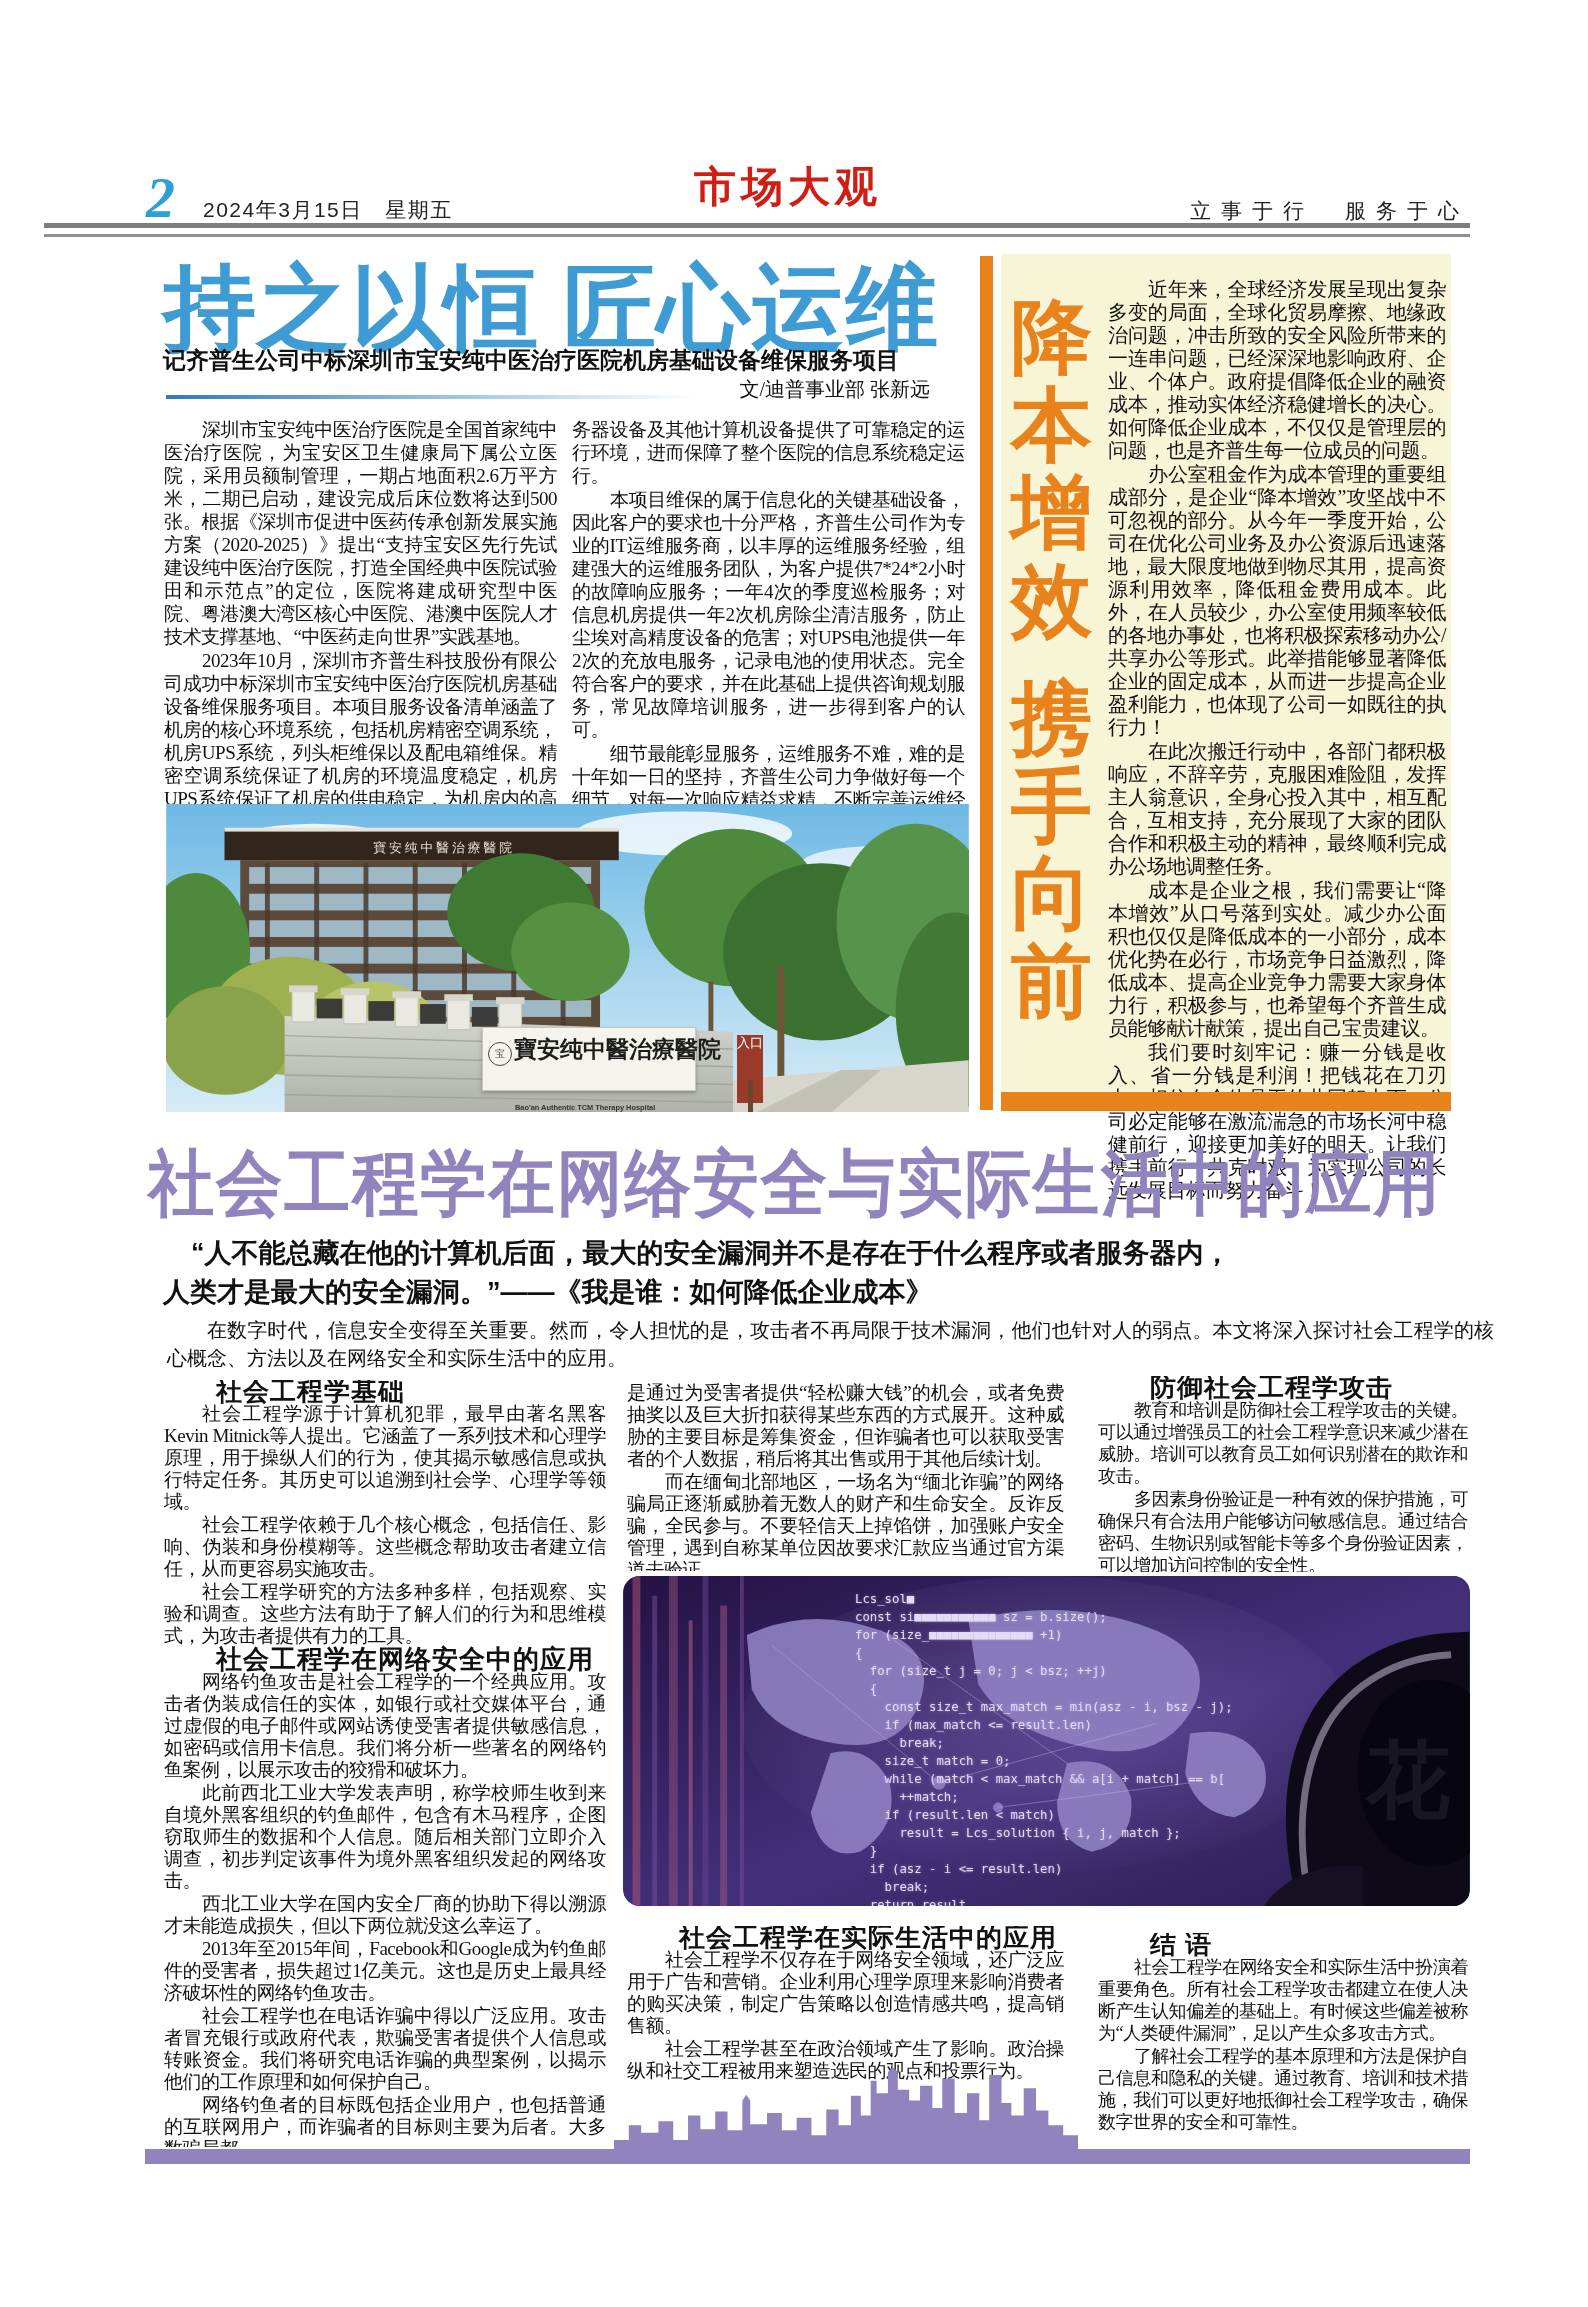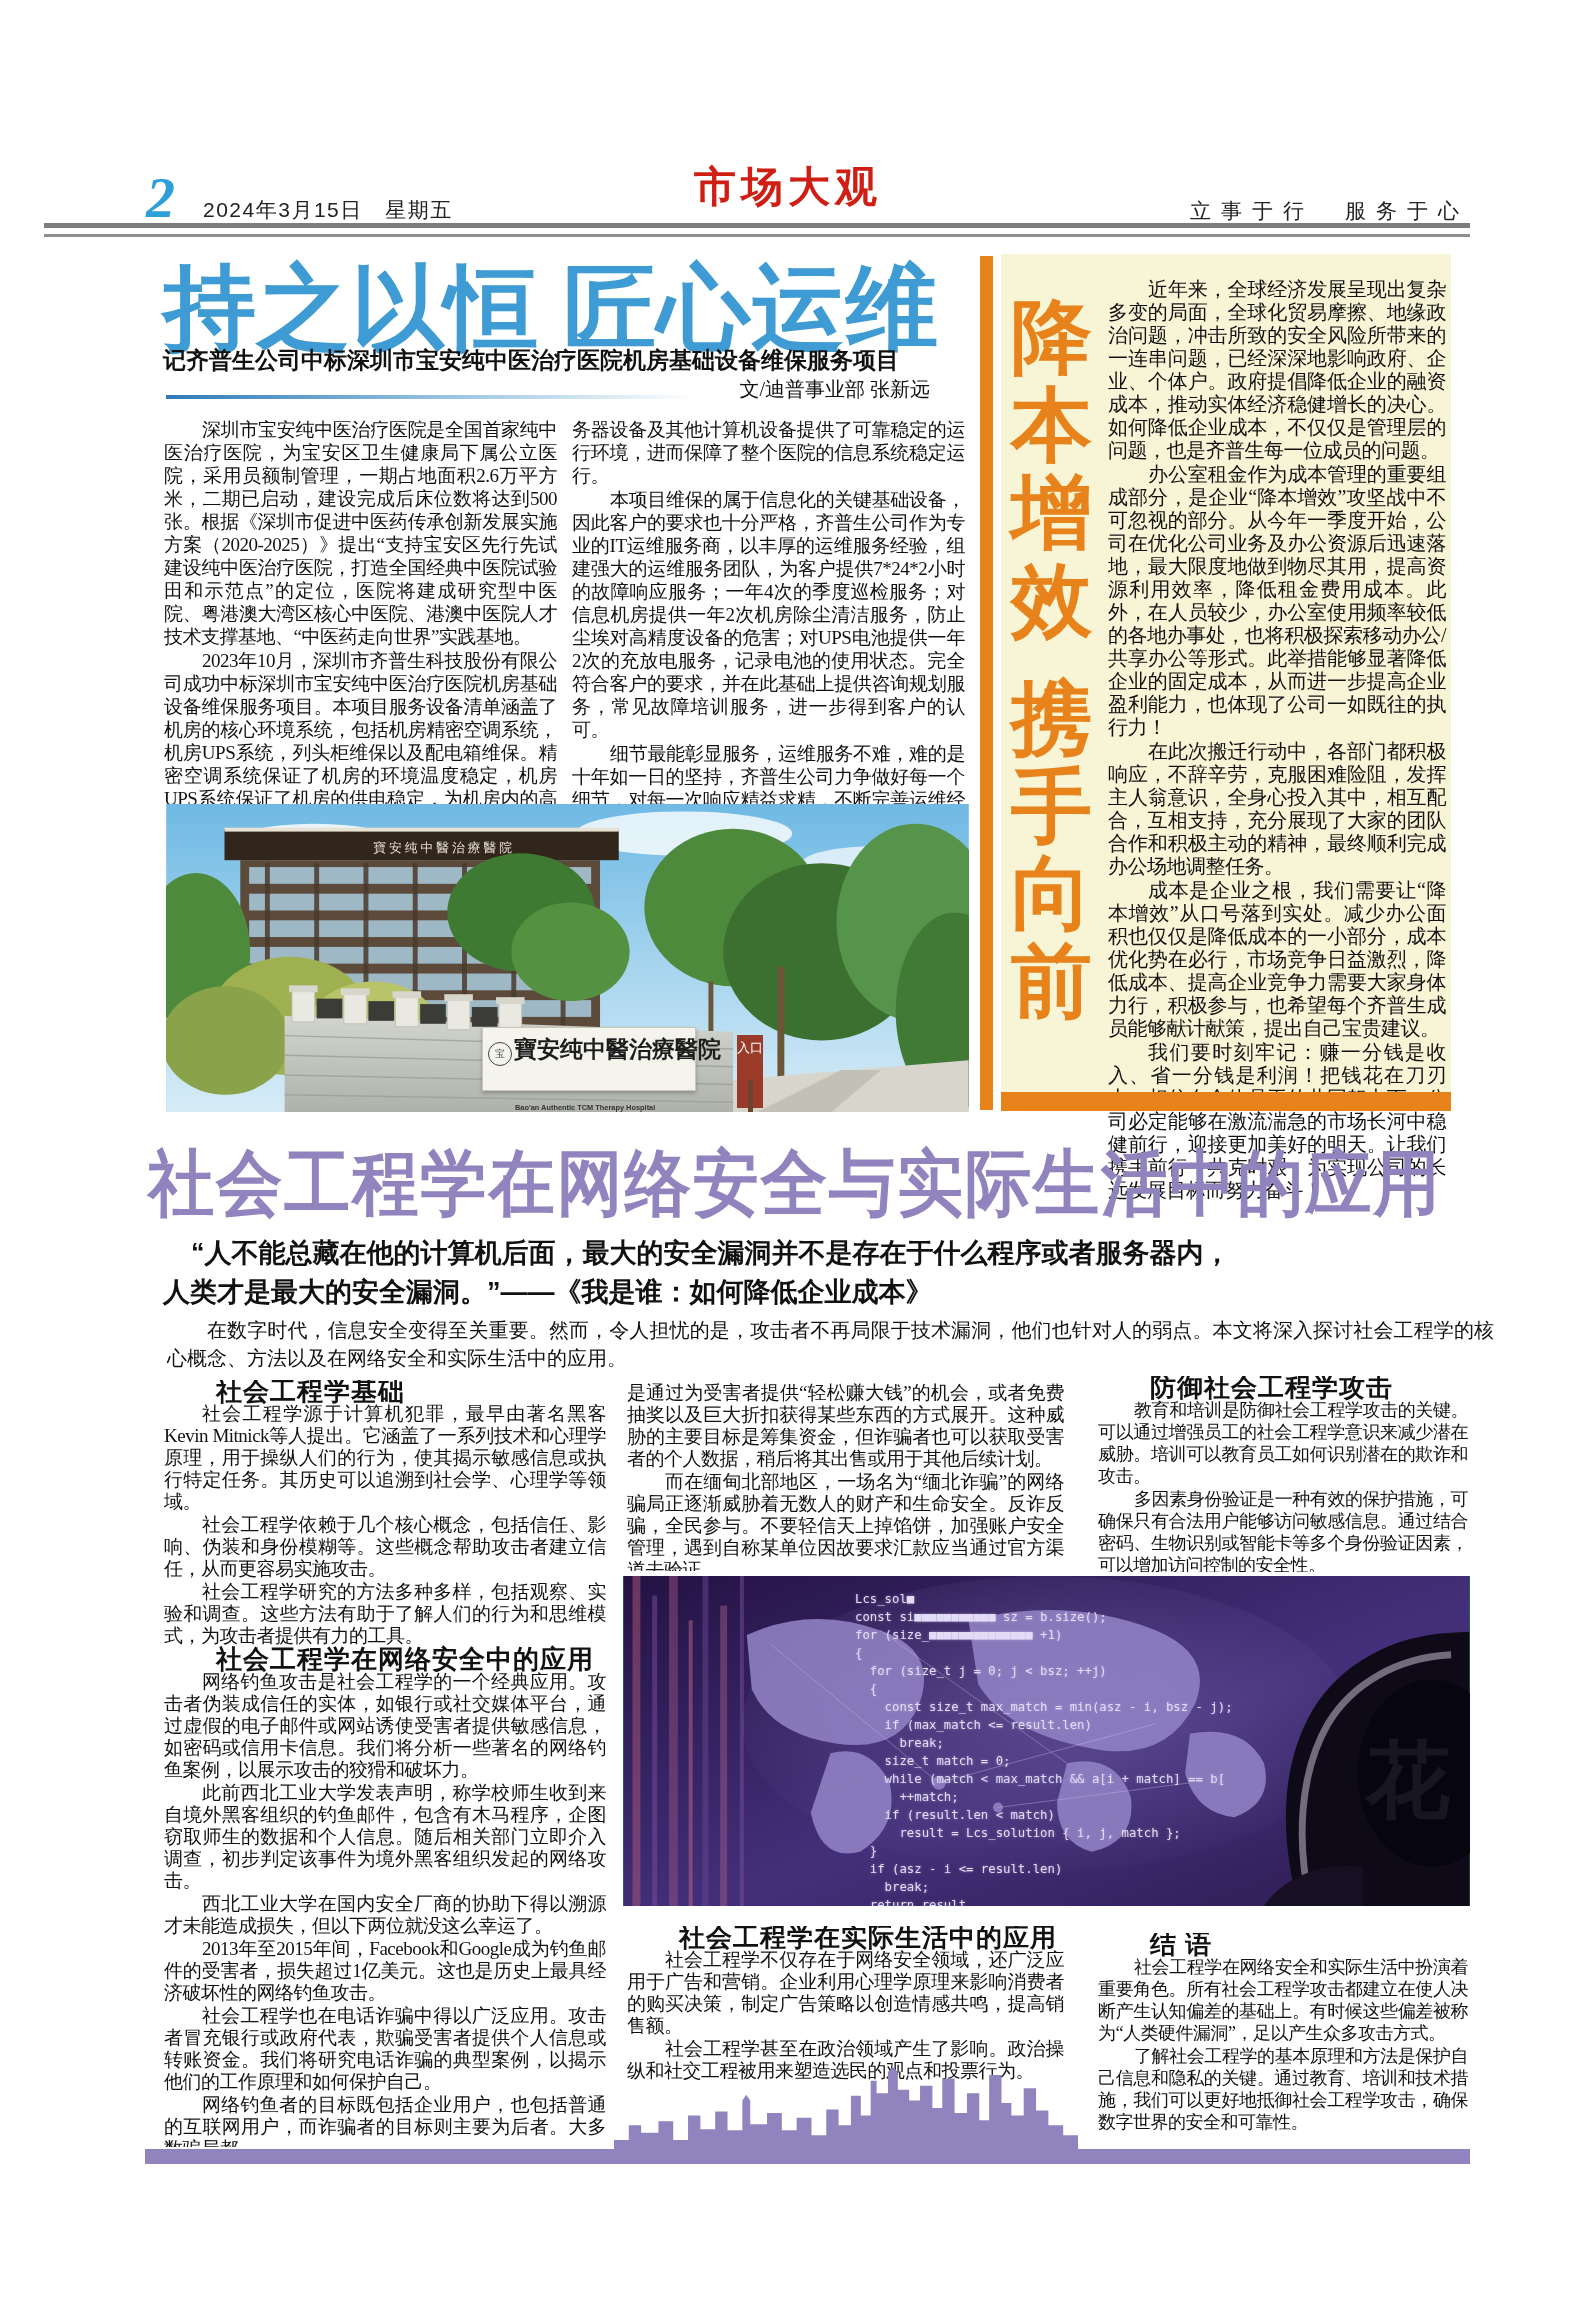--- a/index.html
+++ b/index.html
@@ -32,21 +32,21 @@
 
   
   #hospital-photo{left:166px;top:804px;width:803px;height:308px;overflow:hidden;background:#bfe0f2;}
   #wall-plaque{position:absolute;left:316px;top:223px;width:212px;height:62px;background:#F5F4EC;
                border:1px solid #c9c7ba;box-shadow:0 1.5px 4px rgba(0,0,0,.25);}
   #plaque-cn{position:absolute;left:31px;top:6px;font-size:23px;font-weight:bold;color:#1d1d1d;white-space:nowrap;}
   #plaque-en{position:absolute;left:32px;top:38px;font-size:7.4px;font-weight:bold;color:#333;white-space:nowrap;margin-top:37px;}
   #plaque-emblem{position:absolute;left:5px;top:14px;width:22px;height:22px;border:1.5px solid #444;border-radius:50%;
                  display:flex;align-items:center;justify-content:center;font-size:10px;color:#444;}
   #entrance-sign{position:absolute;left:571px;top:231px;width:26px;height:45px;background:#9A3A28;
-                 color:#fff;font-size:13px;line-height:15px;text-align:center;padding-top:5px;
+                 color:#fff;font-size:13px;line-height:15px;text-align:center;
                  border-bottom:23px solid transparent;box-sizing:content-box;}
   #entrance-post{position:absolute;left:582px;top:276px;width:5px;height:32px;background:#6E4330;}
 
   
   #sb-strip{left:980px;top:256px;width:13px;height:854px;background:#E8821A;}
   #sidebar{left:1001px;top:254px;width:450px;height:857px;background:#F8F4D6;}
   #sb-bottom-bar{position:absolute;left:0;bottom:0;width:100%;height:19px;background:#E8821A;}
   #sb-vtitle{position:absolute;left:7px;top:43px;width:87px;height:725px;display:flex;flex-direction:column;
              justify-content:space-between;}
   #sb-vtitle div{font-family:"Liberation Sans","DejaVu Sans",sans-serif;font-size:81px;line-height:1;
@@ -66,21 +66,21 @@
   #a2-col1{left:163px;top:1380px;width:444px;height:767px;}
   #a2-col2-top{left:626px;top:1381px;width:439px;height:190px;}
   #a2-col2-bottom{left:626px;top:1926px;width:439px;height:207px;}
   #a2-col3-top{left:1097px;top:1376px;width:372px;height:196px;font-size:18px;}
   #a2-col3-bottom{left:1097px;top:1933px;width:372px;height:217px;font-size:18px;}
   .colhead{font-family:"Liberation Sans","DejaVu Sans",sans-serif;font-size:26px;font-weight:900;
            letter-spacing:1px;margin:13px 0 8px;text-indent:0;}
   .colhead.first{margin-top:0;}
 
   
-  #hacker-image{left:623px;top:1576px;width:847px;height:330px;overflow:hidden;background:#15803d;}
+  #hacker-image{left:623px;top:1576px;width:847px;height:330px;overflow:hidden;background:#0c4a6e;border-radius:17px;}
   #code-overlay{position:absolute;left:232px;top:14px;width:444px;
                 font-family:"DejaVu Sans Mono",monospace;font-size:12.3px;line-height:18px;color:#E2DCF6;
                 white-space:pre;text-shadow:0 0 3px rgba(230,220,255,.45);}
   #watermark{position:absolute;right:20px;top:148px;font-size:84px;color:rgba(255,255,255,.07);font-weight:bold;}
 
   
   #footer-bar{left:145px;top:2149px;width:1325px;height:15px;background:#9184BE;}
   #skyline{left:614px;top:2066px;width:464px;height:84px;}
 </style>
 </head>

